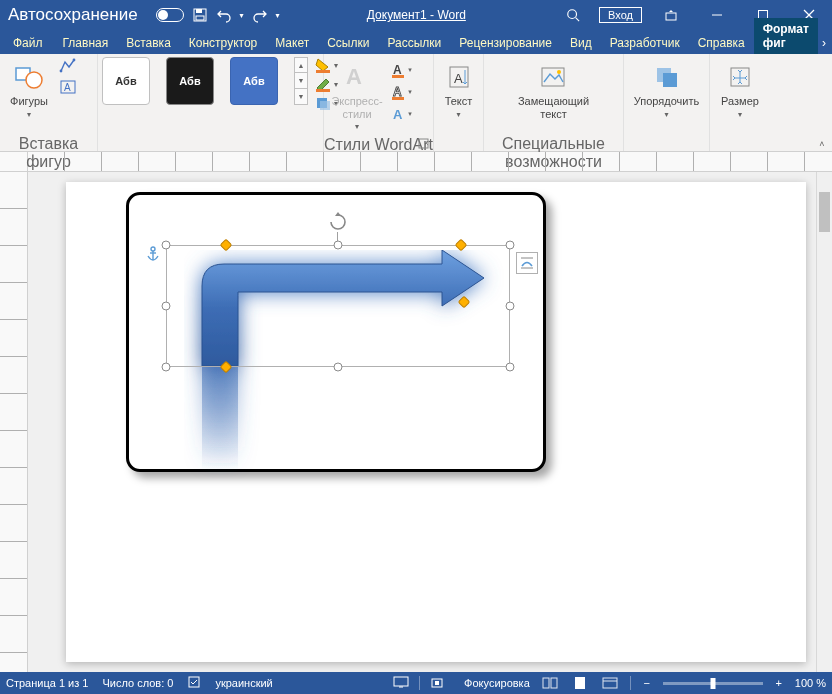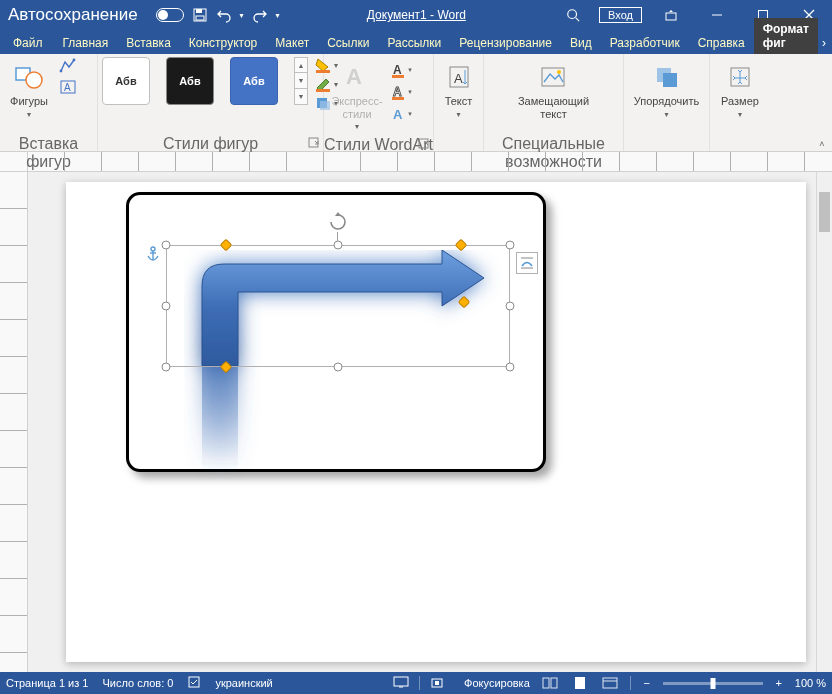--- a/index.html
+++ b/index.html
@@ -16,21 +16,21 @@
   .titlebar-center { flex: 1; text-align: center; font-size: 12px; text-decoration: underline; }
   .titlebar-right { display: flex; align-items: center; }
   .search-btn { width: 40px; height: 30px; display: flex; align-items: center; justify-content: center; }
   .signin-btn { border: 1px solid #fff; padding: 1px 8px; font-size: 11px; margin: 0 6px; }
   .win-btn { width: 46px; height: 30px; display: flex; align-items: center; justify-content: center; }
   
   
   .tabstrip { height: 24px; background: #2b579a; display: flex; align-items: flex-end; padding: 0 2px; font-size: 12px; }
   .tab { color: #fef9c3; padding: 4px 9px; cursor: pointer; font-size: 12px; }
   .tab.file { padding: 4px 11px; }
-  .tab.contextual { background: #404040; color: #fff; font-weight: 600; margin-left: auto; }
+  .tab.contextual { background: #0c4a6e; color: #fff; font-weight: 600; margin-left: auto; }
   .tab-overflow { color: #fff; padding: 4px 4px; }
   
   
   .ribbon { height: 98px; background: #f3f2f1; border-bottom: 1px solid #d0d0d0; display: flex; position: relative; }
   .ribbon-group { border-right: 1px solid #e1e1e1; display: flex; flex-direction: column; }
   .ribbon-group-body { flex: 1; display: flex; align-items: flex-start; padding: 3px 4px; }
   .ribbon-group-label { height: 16px; font-size: 16px; color: #666; text-align: center; position: relative; }
   .ribbon-group-label .launcher { position: absolute; right: 2px; top: 0; width: 14px; height: 14px; }
   
   .big-btn { width: 50px; display: flex; flex-direction: column; align-items: center; padding: 2px 2px; font-size: 11px; color: #444; text-align: center; line-height: 1.15; cursor: pointer; }
@@ -240,27 +240,20 @@
             <span style="font-size:8px;color:#666;">▾</span>
         </div>
         <div class="fill-row">
           <svg class="fill-ico" viewBox="0 0 18 16">
               <rect x="3" y="3" width="10" height="10" fill="#5b9bd5"></rect>
               <rect x="6" y="6" width="10" height="9" fill="#9dc3e6" opacity="0.7"></rect>
             </svg>
             <span style="font-size:8px;color:#666;">▾</span>
         </div>
       </div>
-    </div>
-    <div class="ribbon-group-label">
-      <span>Стили фигур</span>
-      <span class="launcher"><svg width="12" height="12">
-            <rect x="1" y="1" width="9" height="9" fill="none" stroke="#888"></rect>
-            <path d="M7 4 L10 7 M10 4 V7 H7" fill="none" stroke="#888"></path>
-          </svg></span>
     </div>
   </div>
 
   <div class="ribbon-group" style="width:110px;">
     <div class="ribbon-group-body wa-section">
       <div class="big-btn disabled" style="width:58px;">
         <div class="icon-slot">
           <svg width="30" height="26">
               <text x="4" y="20" font-size="22" font-weight="bold" fill="#d0d0d0">A</text>
             </svg>

